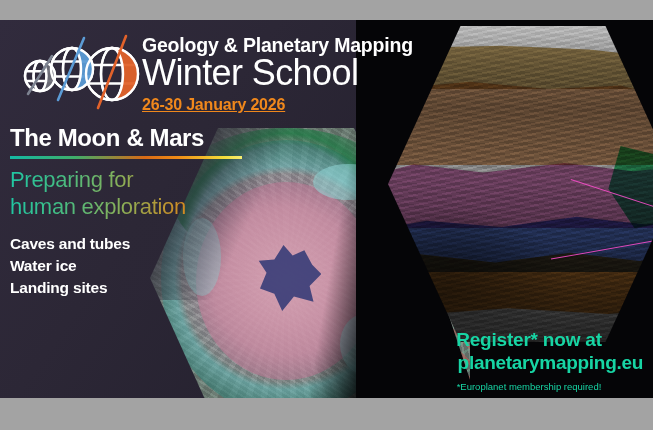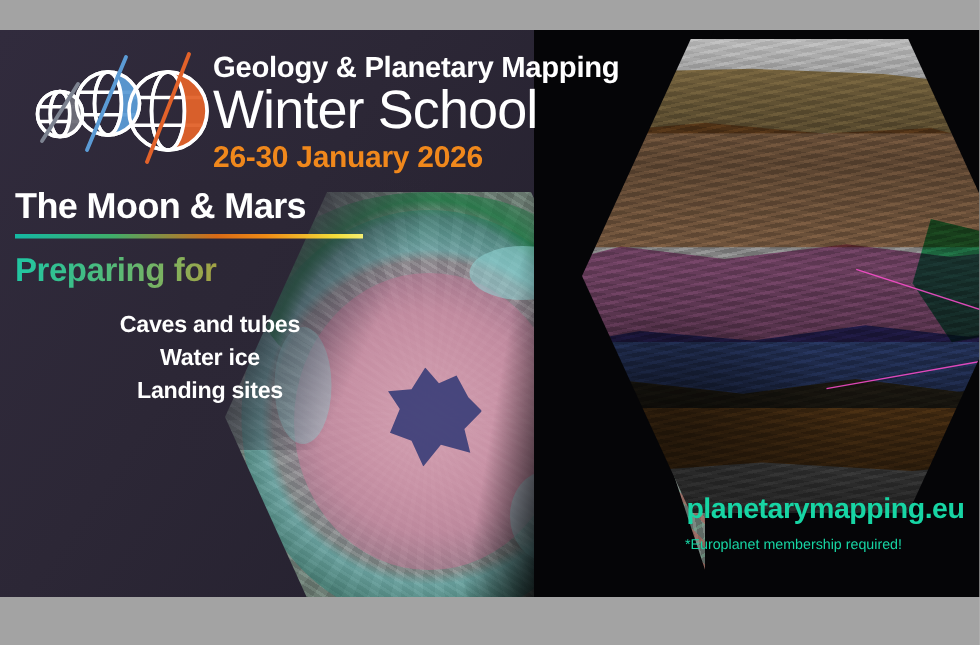--- a/index.html
+++ b/index.html
@@ -98,31 +98,31 @@
   
   .hexfade{position:absolute;left:120px;top:100px;width:200px;height:180px;
     background:linear-gradient(115deg,#2c2736 0%,rgba(44,39,54,.88) 26%,rgba(44,39,54,0) 62%);
     pointer-events:none;}
 
   
   .logo{position:absolute;left:14px;top:8px;width:128px;height:88px;}
   .header-txt{position:absolute;left:142px;top:14px;}
   .h-line1{font-size:19.5px;font-weight:bold;color:#ffffff;letter-spacing:-.2px;line-height:22px;white-space:nowrap;}
   .h-line2{font-size:36px;font-weight:normal;color:#ffffff;letter-spacing:-.6px;line-height:38px;margin-top:-2px;white-space:nowrap;}
-  .h-line3{font-size:20px;font-weight:bold;color:#f0881c;letter-spacing:-.2px;line-height:24px;margin-top:1px;white-space:nowrap;}
+  .h-line3{font-size:16px;font-weight:bold;color:#f0881c;letter-spacing:-.2px;line-height:24px;margin-top:1px;white-space:nowrap;text-decoration:underline;}
 
   
   .left-copy{position:absolute;left:10px;top:104px;width:260px;}
   .moon-mars{font-size:24px;font-weight:bold;color:#ffffff;letter-spacing:-.4px;line-height:28px;white-space:nowrap;}
   .rule{width:232px;height:3px;margin-top:4px;
     background:linear-gradient(90deg,#14b9a4 0%,#3fae6a 28%,#d86a16 58%,#ef8b16 72%,#f2dd3a 92%,#f6ef72 100%);}
-  .grad-head{margin-top:7px;font-size:22px;font-weight:bold;line-height:27px;letter-spacing:-.3px;
+  .grad-head{margin-top:7px;font-size:22px;font-weight:normal;line-height:27px;letter-spacing:-.3px;
     background:linear-gradient(100deg,#1fc7a4 0%,#3fbd86 18%,#86b05a 42%,#d08a22 66%,#f08a1e 88%,#f3971f 100%);
     -webkit-background-clip:text;background-clip:text;color:transparent;-webkit-text-fill-color:transparent;}
-  .bullets{margin-top:13px;text-align:center;}
+  .bullets{margin-top:13px;}
   .bullet{font-size:15.5px;font-weight:bold;color:#ffffff;line-height:22px;letter-spacing:-.2px;white-space:nowrap;}
 
   
   .register{position:absolute;left:415px;top:308px;width:228px;text-align:center;}
   .reg-l1{font-size:19px;font-weight:bold;color:#17d5a4;line-height:23px;letter-spacing:-.2px;}
   .reg-l2{font-size:19px;font-weight:bold;color:#17d5a4;line-height:23px;letter-spacing:-.3px;text-align:right;}
   .reg-note{margin-top:7px;font-size:9.5px;font-weight:normal;color:#17d5a4;line-height:12px;}
 </style>
 </head>
 <body>
@@ -208,26 +208,28 @@
     <div class="header-txt">
       <div class="h-line1">Geology &amp; Planetary Mapping</div>
       <div class="h-line2">Winter School</div>
       <div class="h-line3">26-30 January 2026</div>
     </div>
 
     <div class="left-copy">
       <div class="moon-mars">The Moon &amp; Mars</div>
       <div class="rule"></div>
       <div class="grad-head">Preparing for</div>
+      <div class="grad-head" style="margin-top:0;">human exploration</div>
       <div class="bullets">
         <div class="bullet">Caves and tubes</div>
         <div class="bullet">Water ice</div>
         <div class="bullet">Landing sites</div>
       </div>
     </div>
 
     <div class="register">
+      <div class="reg-l1">Register* now at</div>
       <div class="reg-l2">planetarymapping.eu</div>
       <div class="reg-note">*Europlanet membership required!</div>
     </div>
 
   </div>
 </div>
 
 </body></html>

